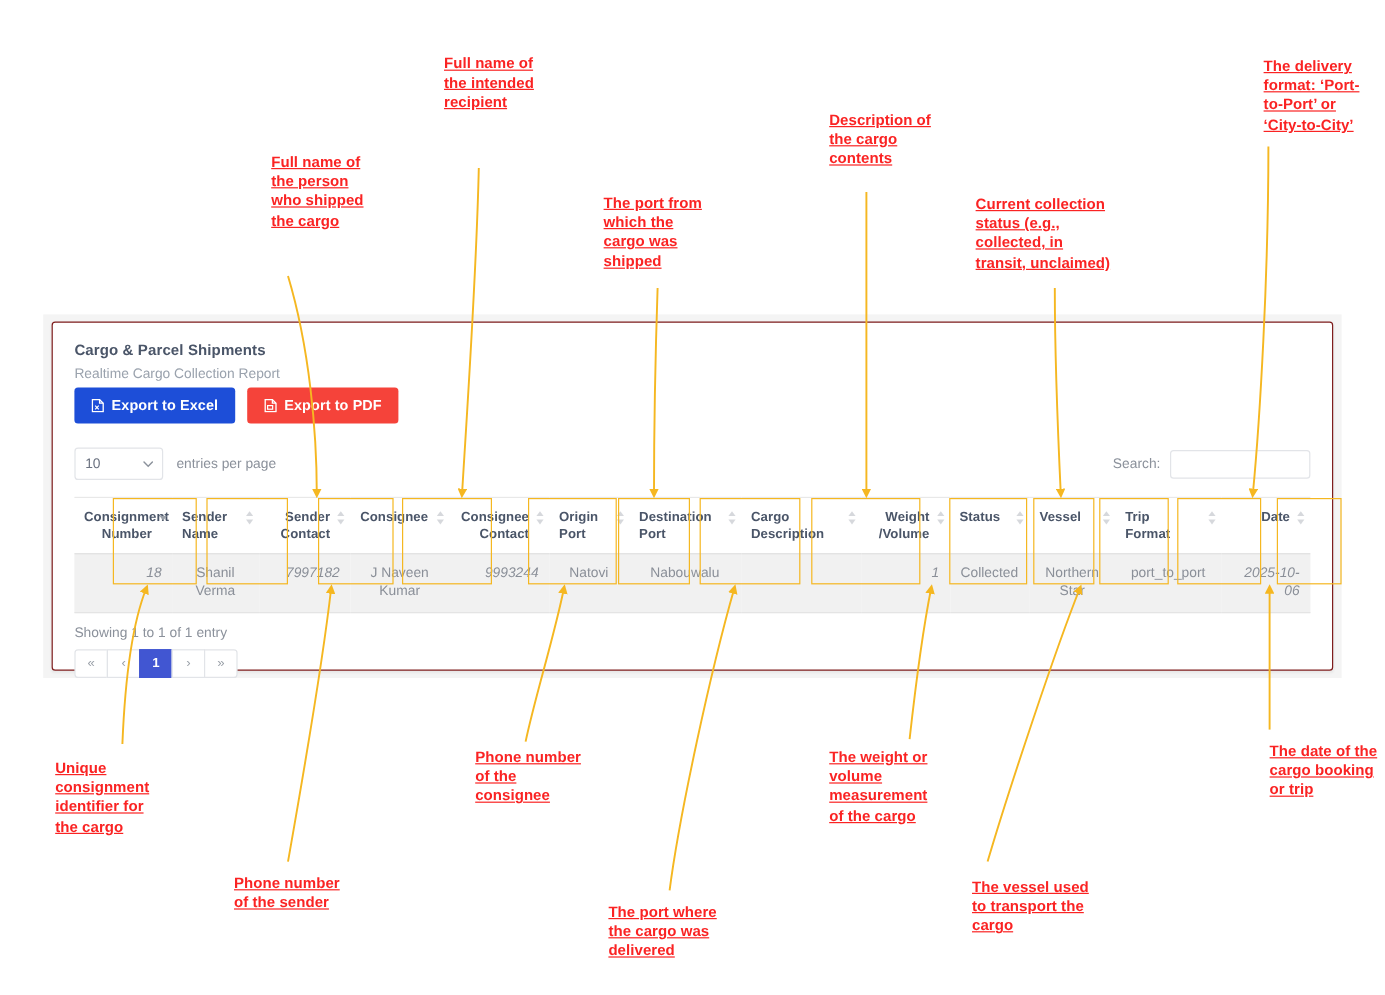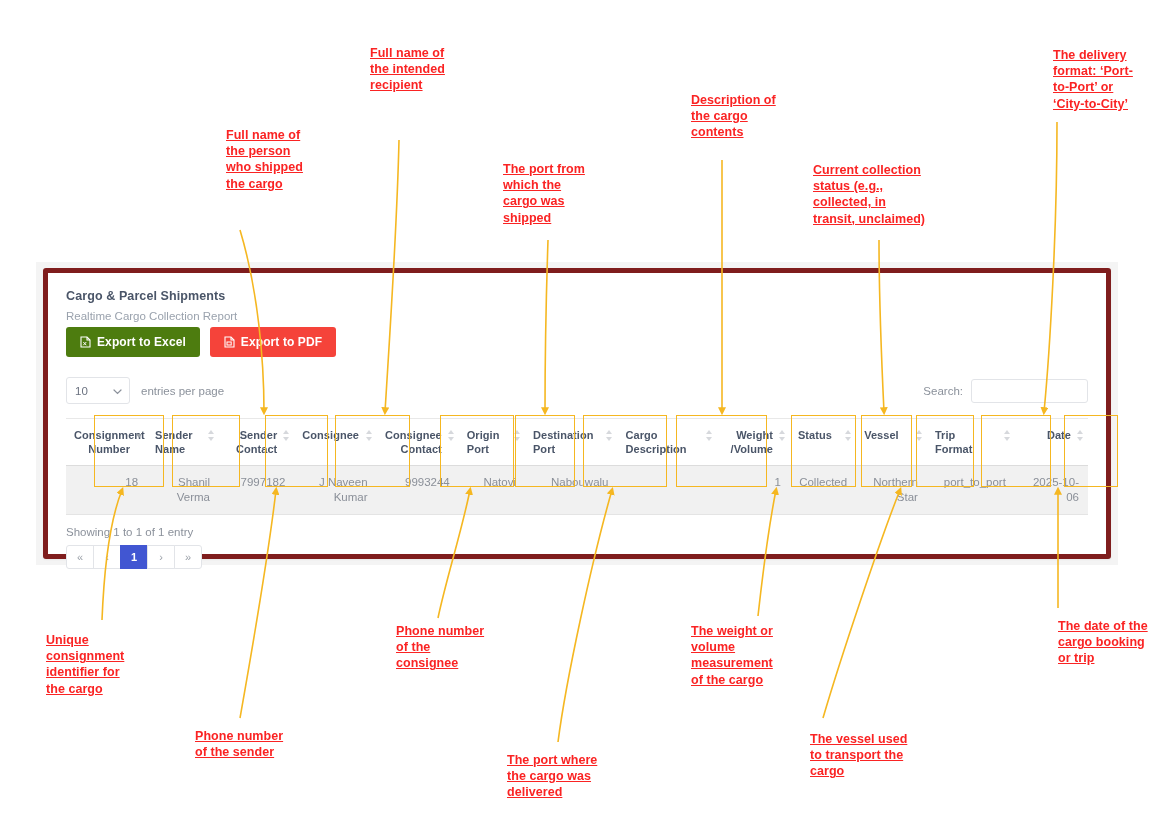--- a/index.html
+++ b/index.html
@@ -41,21 +41,21 @@
     height: 303px;
     background: #f4f4f4;
   }
   .card {
     position: absolute;
     left: 43px;
     top: 268px;
     width: 1068px;
     height: 291px;
     background: #ffffff;
-    border: 5px solid #7f1d1d;
+    border: 1px solid #7f1d1d;
     border-radius: 3px;
     box-shadow: 0 1px 2px rgba(0,0,0,0.05);
     padding: 16px 18px 10px 18px;
   }
   .card-title {
     color: #4a5568;
     font-size: 12.5px;
     font-weight: 700;
     margin: 0 0 7px 0;
     letter-spacing: 0.1px;
@@ -75,34 +75,34 @@
     border: none;
     border-radius: 3px;
     color: #fff;
     font-size: 12px;
     font-weight: 700;
     font-family: "Liberation Sans", sans-serif;
     padding: 8px 14px;
     cursor: pointer;
     letter-spacing: 0.1px;
   }
-  .btn-excel { background: #4d7c0f; }
+  .btn-excel { background: #1d4ed8; }
   .btn-pdf { background: #f5433a; }
   .btn svg { display: block; }
 
   .controls-row {
     display: flex;
     align-items: center;
     justify-content: space-between;
     margin-bottom: 14px;
   }
   .entries-group { display: flex; align-items: center; gap: 11px; }
   .len-select {
     position: relative;
-    width: 64px;
+    width: 74px;
     height: 27px;
     border: 1px solid #e2e4e8;
     border-radius: 3px;
     background: #fff;
     display: flex;
     align-items: center;
     padding: 0 8px;
     font-size: 11.5px;
     color: #6b7280;
     cursor: pointer;
@@ -151,22 +151,22 @@
   table.dt thead th.txt { text-align: left; }
   table.dt tbody td {
     background: #f1f1f1;
     color: #8a8f98;
     font-size: 11.5px;
     line-height: 15px;
     padding: 9px 9px 9px 8px;
     vertical-align: top;
     border-bottom: 1px solid #e4e4e4;
   }
-  table.dt tbody td.num { text-align: right; padding-right: 9px; }
-  table.dt tbody td.txt { text-align: right; }
+  table.dt tbody td.num { text-align: right; padding-right: 9px; font-style: italic; }
+  table.dt tbody td.txt { text-align: center; }
 
   .sort-ind {
     position: absolute;
     right: 4px;
     top: 11px;
     width: 7px;
     height: 11px;
     opacity: 0.55;
   }
   .sort-ind .up, .sort-ind .dn {

